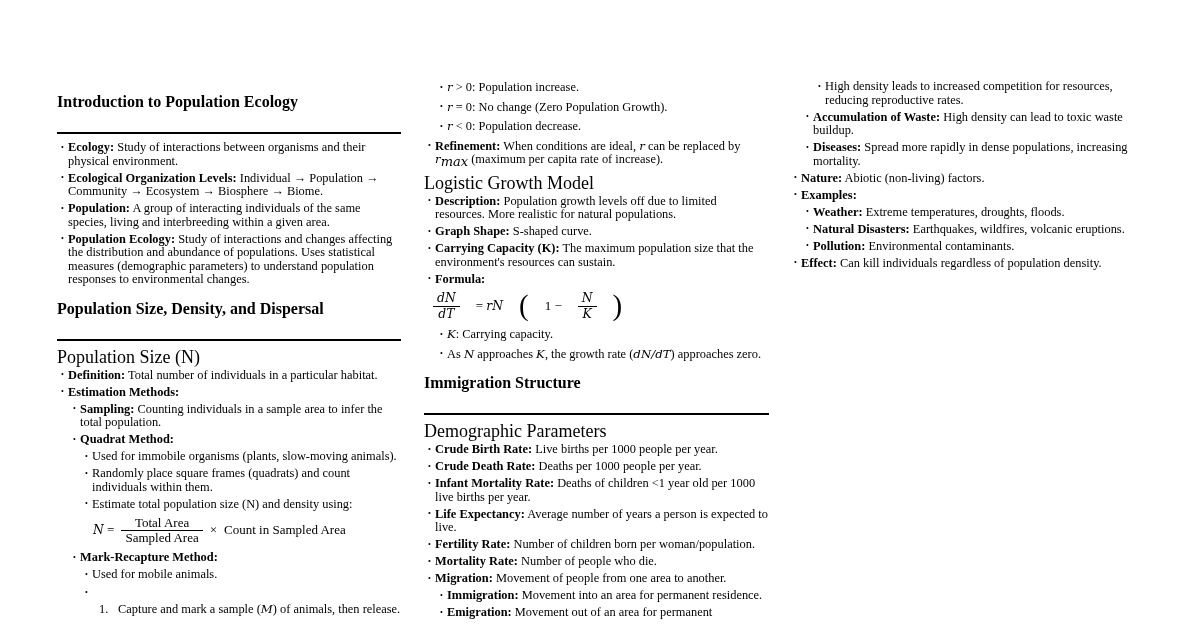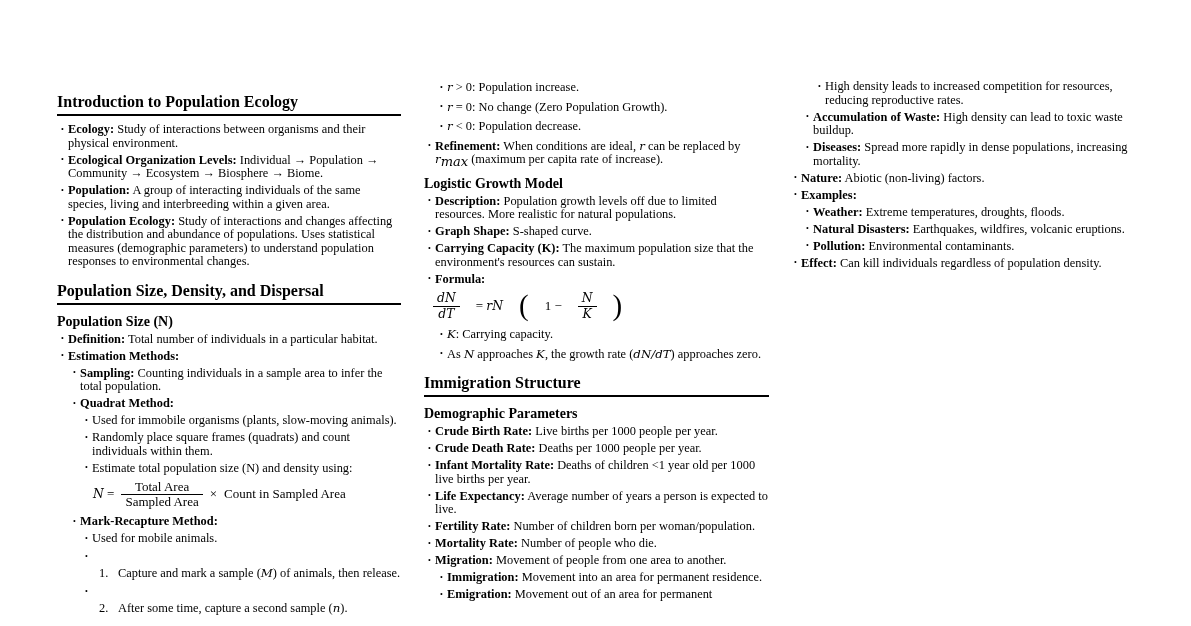--- a/index.html
+++ b/index.html
@@ -4,22 +4,22 @@
 <style>
   html,body{margin:0;padding:0;background:#ffffff;}
   .page{position:relative;width:1191px;height:626px;background:#ffffff;overflow:hidden;
         font-family:"Liberation Serif",serif;color:#000;font-size:12.4px;line-height:13.5px;}
   .col{position:absolute;}
   .col-1{left:57px;top:93px;width:344px;}
   .col-2{left:424px;top:81px;width:345px;}
   .col-3{left:790px;top:80px;width:346px;}
   .col>*:first-child{margin-top:0;}
   .h2{font-size:16px;font-weight:bold;line-height:18px;border-bottom:2px solid #000;
-      padding-bottom:3px;margin:13px 0 7px 0;}
-  .h3{font-size:14px;font-weight:bold;line-height:15px;margin:9px 0 4px 0;}
+      padding-bottom:21px;margin:13px 0 7px 0;}
+  .h3{font-size:18px;font-weight:normal;line-height:15px;margin:9px 0 4px 0;}
   .li{position:relative;margin:3.5px 0;}
   .lv1{padding-left:11px;}  .lv1>.bullet{left:4px;}
   .lv2{padding-left:23px;}  .lv2>.bullet{left:16px;}
   .lv3{padding-left:35px;}  .lv3>.bullet{left:28px;}
   .bullet{position:absolute;top:2.5px;font-size:8px;line-height:8px;}
   .math-item{margin:6px 0;}
   .empty-item{height:10px;margin:4.5px 0;}
   .num-item{padding-left:61px;margin:7px 0 4px 0;}
   .num-label{position:absolute;left:42px;}
   .lbl{font-weight:bold;}

